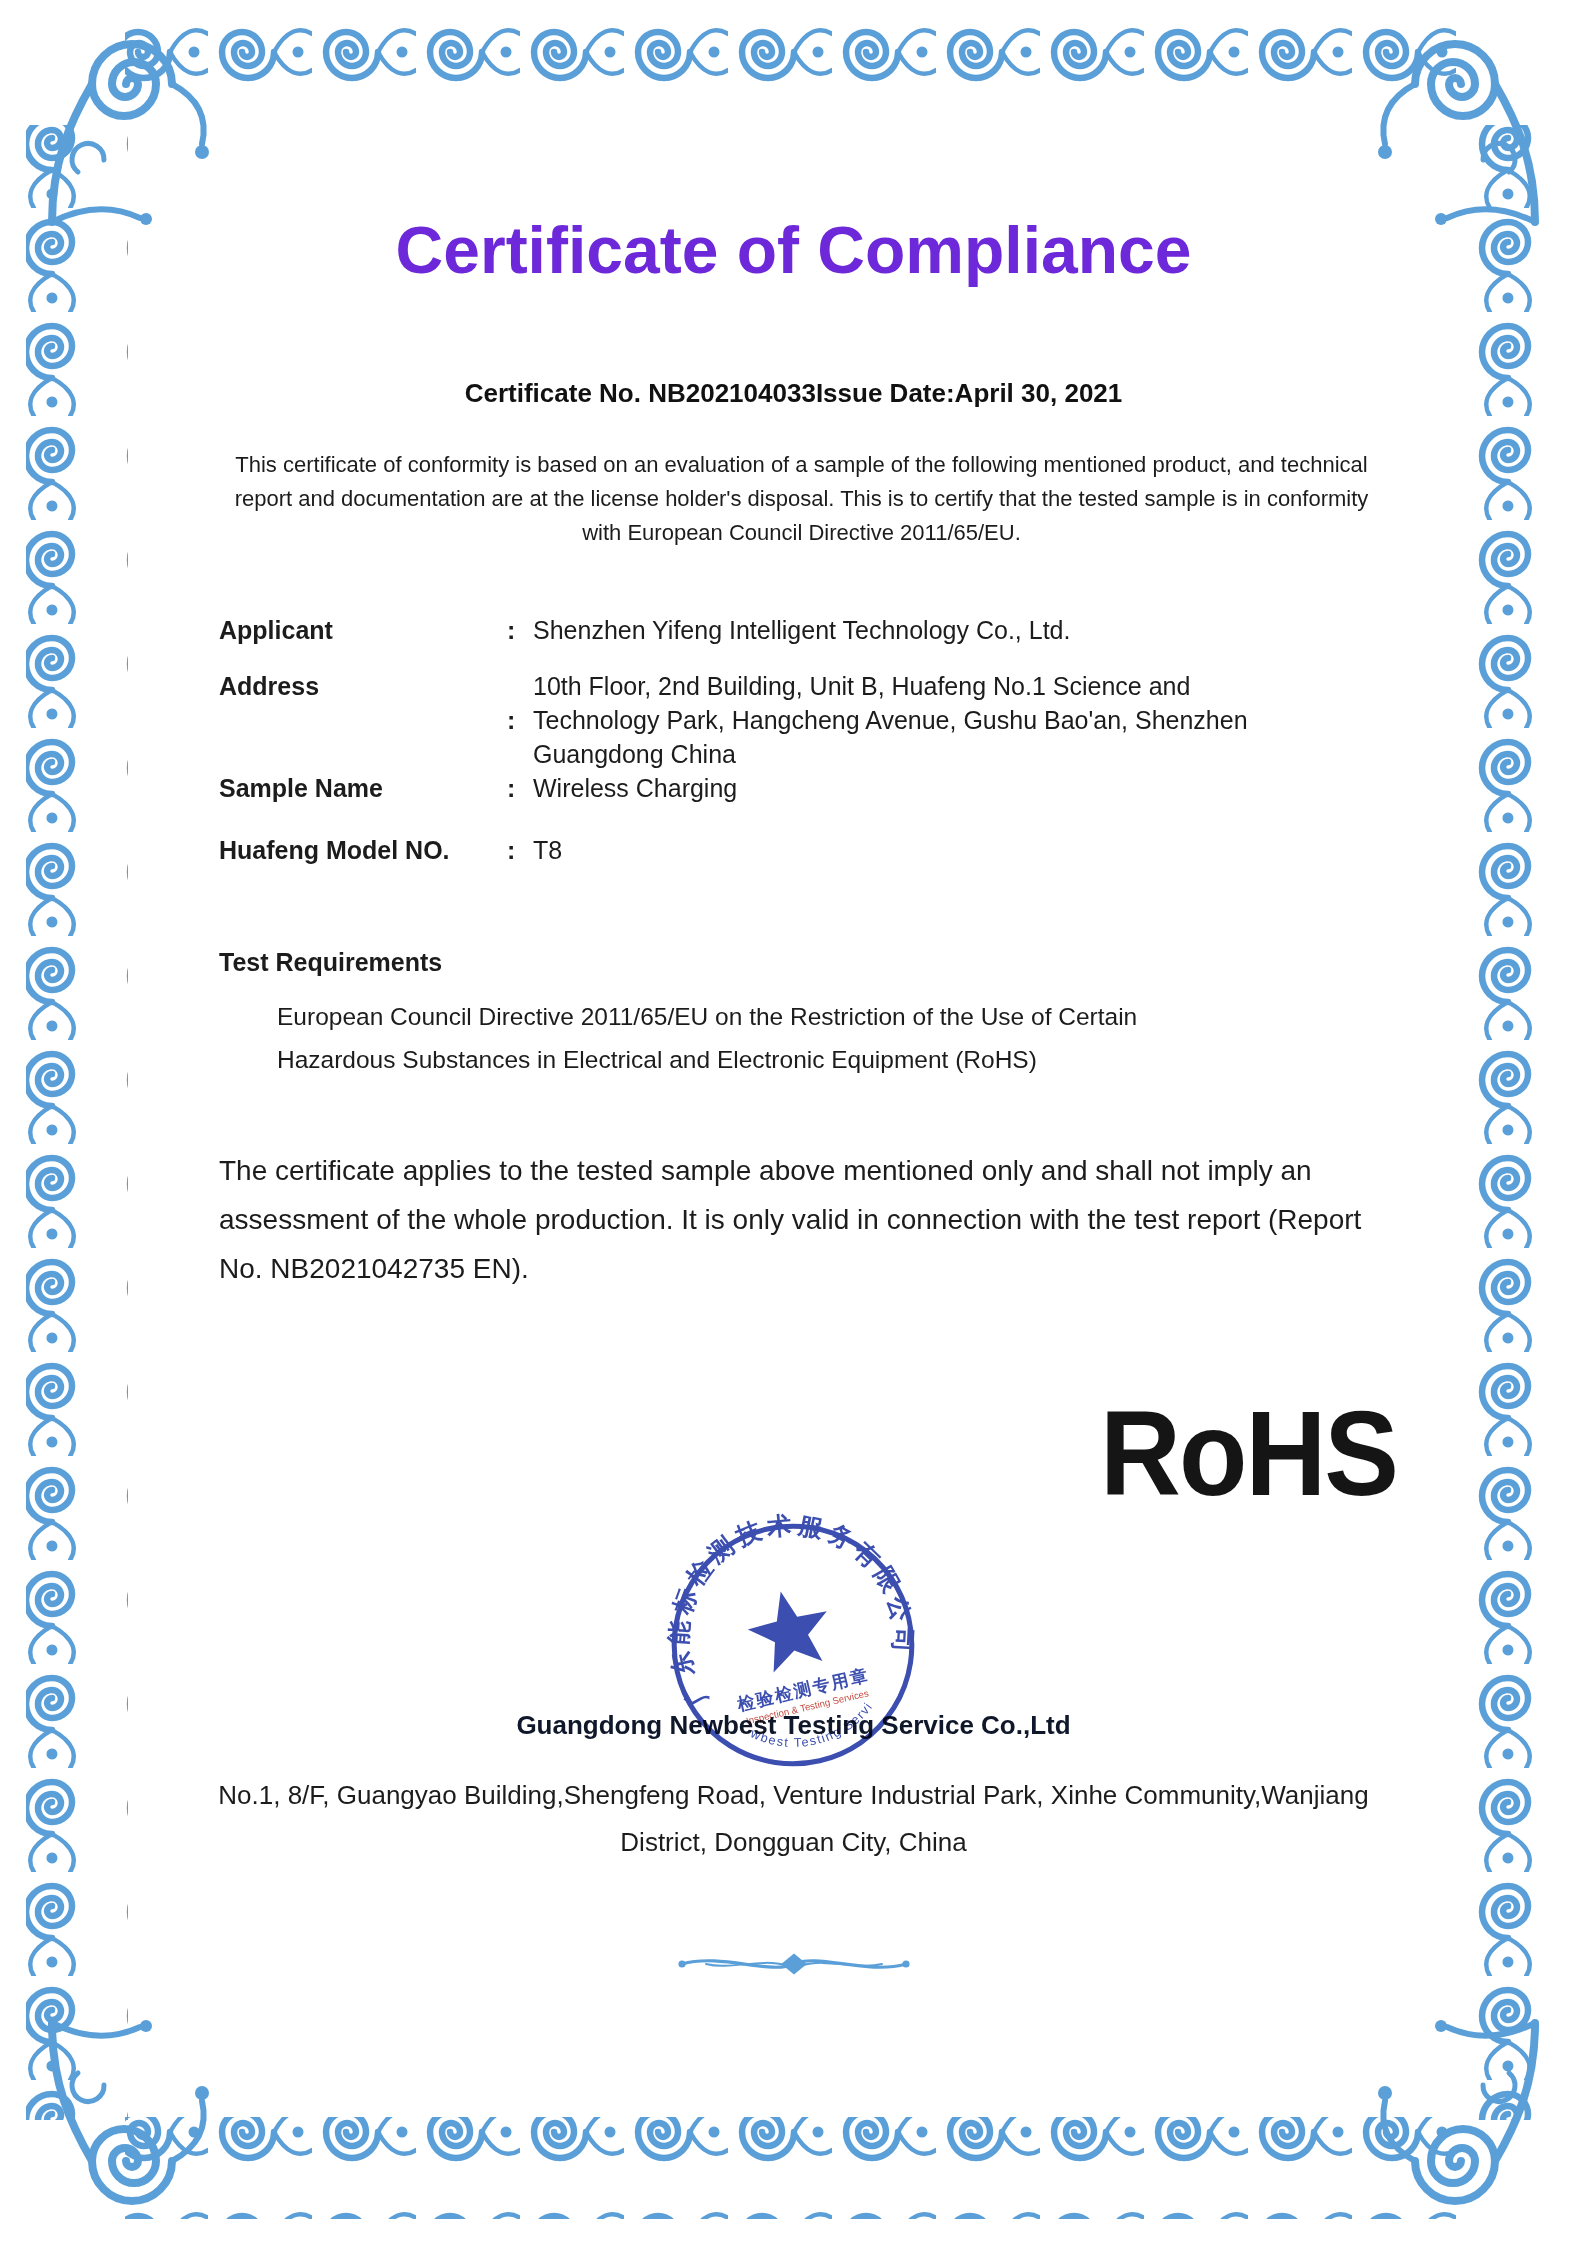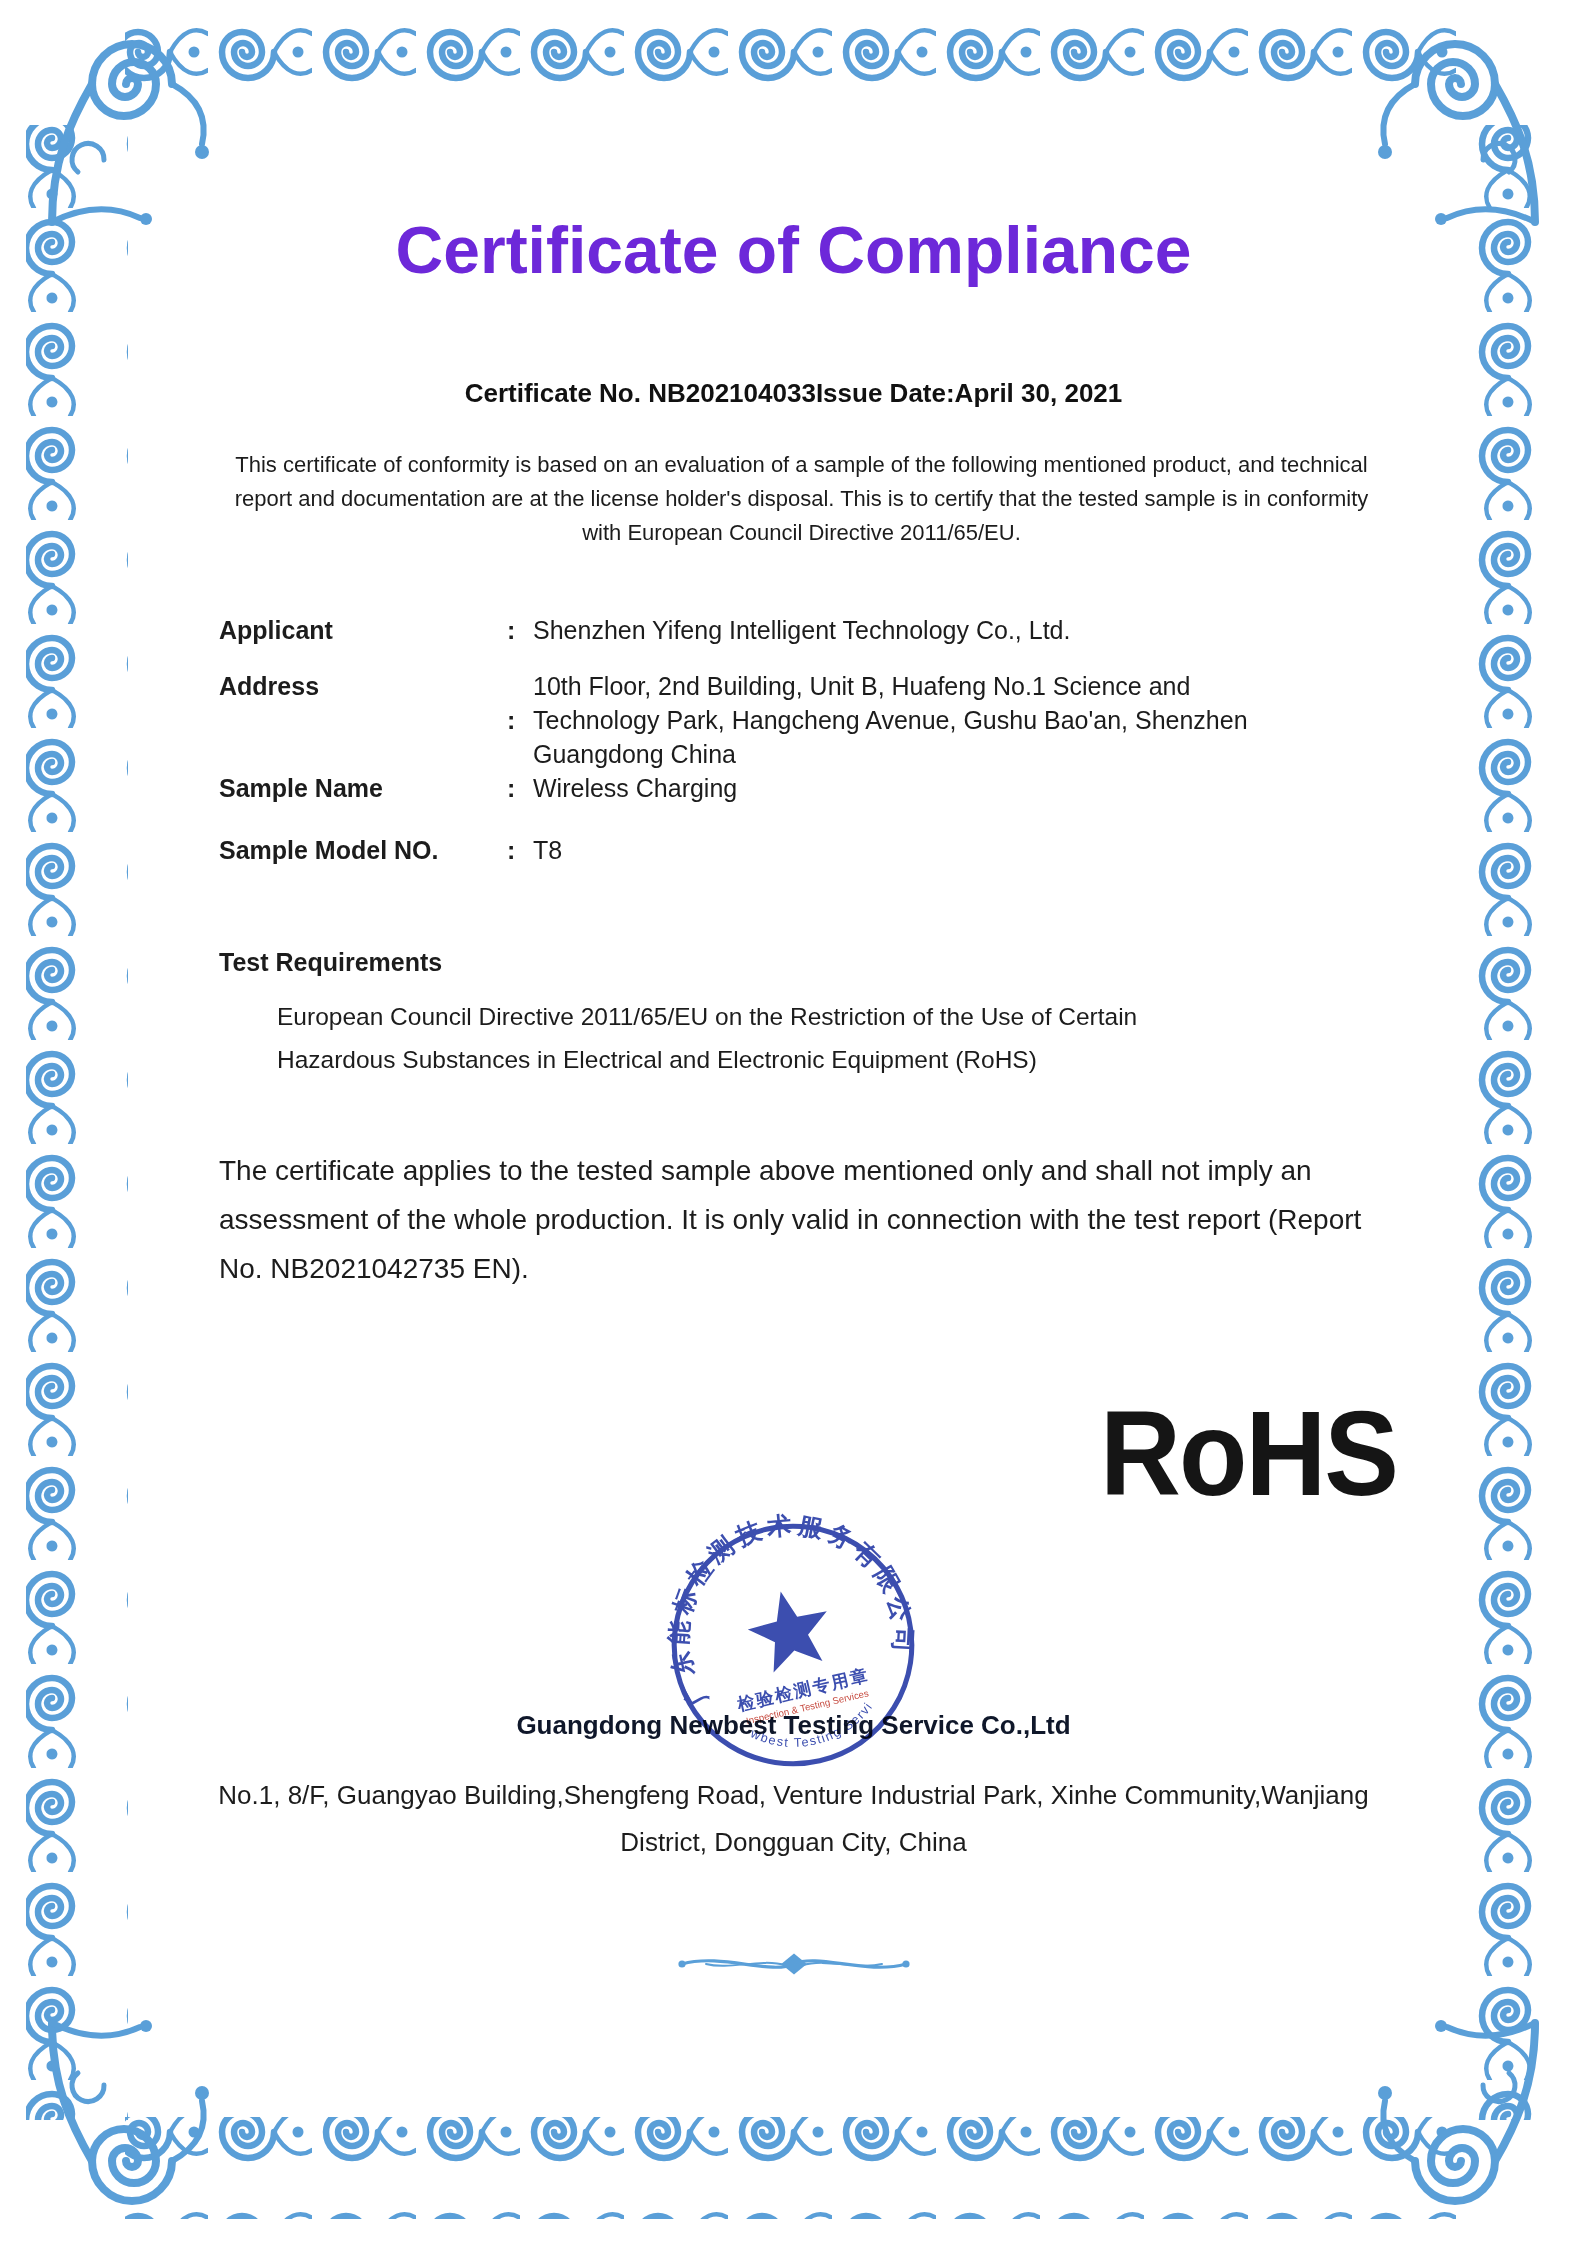--- a/index.html
+++ b/index.html
@@ -159,21 +159,21 @@
     <span class="val">10th Floor, 2nd Building, Unit B, Huafeng No.1 Science and Technology Park, Hangcheng Avenue, Gushu Bao'an, Shenzhen Guangdong China</span>
   </div>
 
   <div class="abs field-row row-samplename">
     <span class="lbl">Sample Name</span>
     <span class="sep">:</span>
     <span class="val">Wireless Charging</span>
   </div>
 
   <div class="abs field-row row-samplemodel">
-    <span class="lbl">Sample Model NO.</span>
+    <span class="lbl">Huafeng Model NO.</span>
     <span class="sep">:</span>
     <span class="val">T8</span>
   </div>
 
   <div class="abs testreq-heading">Test Requirements</div>
   <div class="abs testreq-lines">European Council Directive 2011/65/EU on the Restriction of the Use of Certain Hazardous Substances in Electrical and Electronic Equipment (RoHS)</div>
 
   <div class="abs validity">The certificate applies to the tested sample above mentioned only and shall not imply an assessment of the whole production. It is only valid in connection with the test report (Report No. NB2021042735 EN).</div>
 
   <div class="abs rohs-logo">RoHS</div>

